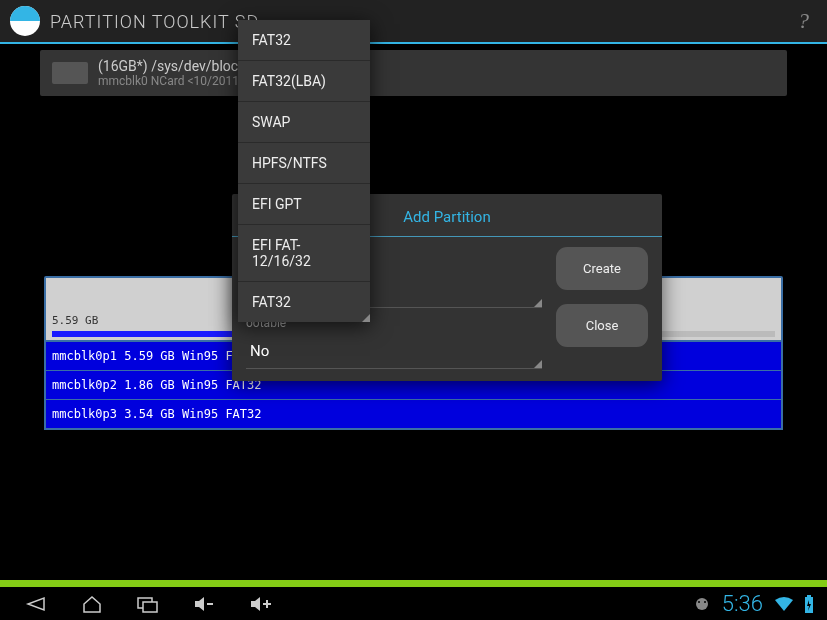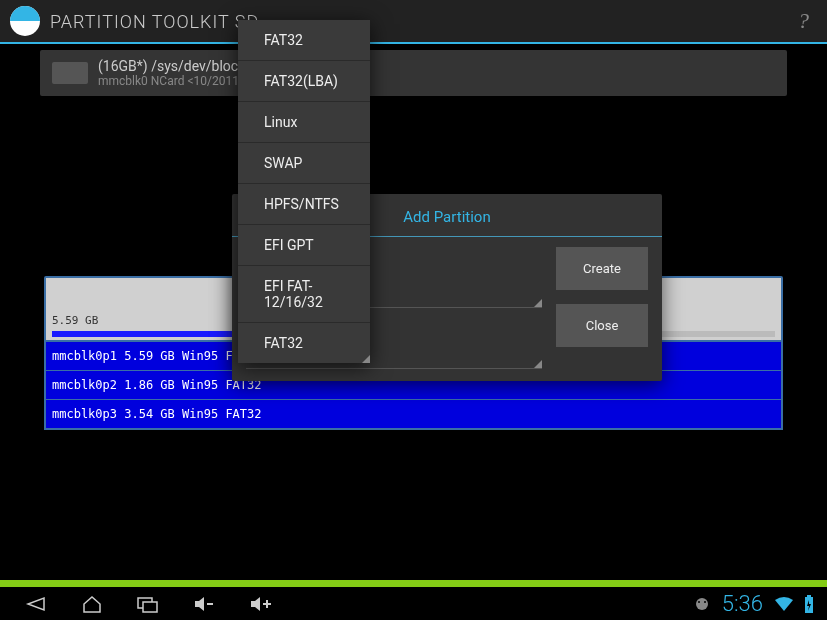--- a/index.html
+++ b/index.html
@@ -32,25 +32,25 @@
 
 
 .dialog { position:absolute; left:232px; top:194px; width:430px; background:#333; border-radius:2px; z-index:50; box-shadow:0 4px 20px rgba(0,0,0,0.6); }
 .dialog .dtitle { color:#33b5e5; font-size:15px; padding:14px 16px 10px; text-align:center; border-bottom:1px solid #4497b8; }
 .dialog .dbody { display:flex; padding:10px 14px 12px; }
 .dialog .dleft { flex:1; display:flex; flex-direction:column; gap:8px; }
 .dialog .section .slabel { color:#aaa; font-size:12px; margin-bottom:4px; }
 .dialog .section .svalue { color:#fff; font-size:15px; padding:8px 4px; border-bottom:1px solid #555; position:relative; }
 .dialog .section .svalue .tri { position:absolute; right:0; bottom:0; width:0; height:0; border-left:8px solid transparent; border-bottom:8px solid #888; }
 .dialog .dright { width:106px; display:flex; flex-direction:column; gap:14px; padding-left:14px; }
-.dialog .dbtn { background:#555; color:#eee; text-align:center; padding:14px 0; font-size:13px; border-radius:0; }
+.dialog .dbtn { background:#555; color:#eee; text-align:center; padding:14px 0; font-size:13px; border-radius:11px; }
 
 
 .menu { position:absolute; left:238px; top:20px; width:132px; background:#3a3a3a; z-index:100; box-shadow:0 4px 20px rgba(0,0,0,0.7); }
-.menu .mitem { color:#eee; font-size:14px; padding:12px 26px; border-bottom:1px solid #2a2a2a; }
+.menu .mitem { color:#eee; font-size:14px; padding:12px 14px; border-bottom:1px solid #2a2a2a; }
 .menu .mitem:last-child { border-bottom:none; }
 .menu .mitem.sel { position:relative; }
 .menu .mitem.sel .tri { position:absolute; right:0; bottom:0; width:0; height:0; border-left:8px solid transparent; border-bottom:8px solid #888; }
 
 
 .navbar { position:absolute; bottom:0; left:0; right:0; height:40px; background:#000; border-top:7px solid #84cc16; display:flex; align-items:center; padding:0 8px; }
 .navbtn { width:56px; display:flex; justify-content:center; align-items:center; }
 .navbtn svg { display:block; }
 .spacer { flex:1; }
 .clock { color:#33b5e5; font-size:22px; font-weight:300; margin:0 6px; }
@@ -110,21 +110,20 @@
     <div class="dright">
       <div class="dbtn">Create</div>
       <div class="dbtn">Close</div>
     </div>
   </div>
 </div>
 
 <div class="menu">
   <div class="mitem">FAT32</div>
   <div class="mitem">FAT32(LBA)</div>
-  <div class="mitem">Linux</div>
   <div class="mitem">SWAP</div>
   <div class="mitem">HPFS/NTFS</div>
   <div class="mitem">EFI GPT</div>
   <div class="mitem">EFI FAT-12/16/32</div>
   <div class="mitem sel">
     <span>FAT32</span>
     <span class="tri"></span>
   </div>
 </div>
 

